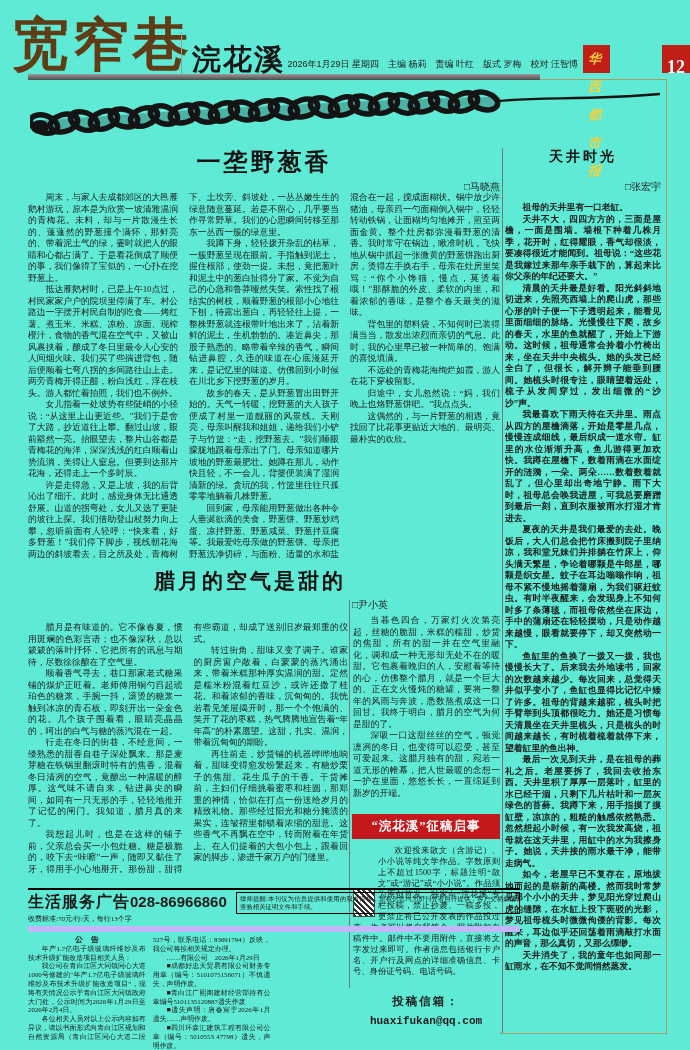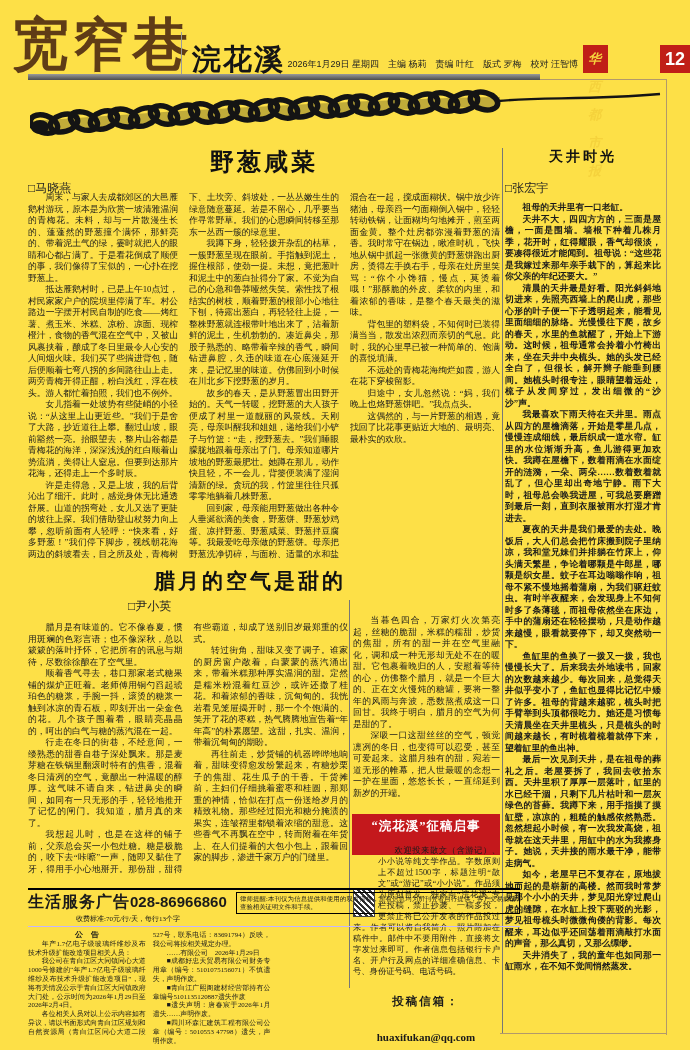--- a/index.html
+++ b/index.html
@@ -1,70 +1,70 @@
 <!DOCTYPE html>
 <html><head>
 <meta charset="utf-8">
 <style>
   html,body{margin:0;padding:0;background:#e9e9e9;}
-  .page{position:relative;width:690px;height:1050px;background:#fde047;margin:0 auto;overflow:hidden;
+  .page{position:relative;width:690px;height:1050px;background:#5eead4;margin:0 auto;overflow:hidden;
         font-family:"Liberation Serif","DejaVu Serif",serif;color:#1a1a1a;}
   
   .m-section{position:absolute;left:12px;top:14px;font-size:57px;font-weight:900;color:#5f3c16;
              letter-spacing:3px;font-family:"Liberation Serif","DejaVu Serif",serif;line-height:62px;}
   .m-divider{position:absolute;left:181px;top:32px;height:46px;border-left:1px solid #9a9a9a;}
   .m-column{position:absolute;left:192px;top:40px;font-size:29px;font-weight:700;color:#151515;letter-spacing:2px;}
   .m-dateline{position:absolute;left:240px;top:58px;width:338px;text-align:right;font-size:9px;color:#222;
               font-family:"Liberation Sans","DejaVu Sans",sans-serif;}
   .m-logo{position:absolute;left:583px;top:45px;display:flex;align-items:stretch;height:28px;gap:37px;}
   .m-logo .paper{background:#c01f17;color:#f5d23c;font-weight:900;font-style:italic;font-size:13px;
                  line-height:28px;padding:0 5px;letter-spacing:1px;}
   .m-logo .pageno{background:#c01f17;color:#ffffff;font-weight:900;font-size:18px;line-height:28px;
-                  padding:0 5px;margin-left:15px;font-family:Liberation Sans, sans-serif;}
+                  padding:8px 5px;margin-left:15px;font-family:Liberation Serif, serif;}
   .rule-gray{position:absolute;left:28px;top:74px;width:512px;height:6px;
              background:linear-gradient(to bottom,#9a9a9a,#4c4c4c);}
   .frame-top{position:absolute;left:540px;top:79px;width:127px;border-top:1.5px solid #b2996a;}
   .frame-right{position:absolute;left:666px;top:79px;height:956px;border-left:1.5px solid #b2996a;}
   .frame-bottom{position:absolute;left:500px;top:1033px;width:167px;border-top:1.5px solid #b2996a;}
   .artwork{position:absolute;left:30px;top:82px;}
   
   .vline1{position:absolute;left:349px;top:600px;height:388px;border-left:0.5px solid #777;}
   .vline2{position:absolute;left:502px;top:148px;height:885px;border-left:0.5px solid #777;}
   
   .a-title{position:absolute;text-align:center;font-weight:900;color:#111;letter-spacing:3px;}
-  .a-byline{position:absolute;text-align:left;font-size:12px;color:#222;}
+  .a-byline{position:absolute;text-align:right;font-size:10px;color:#222;}
   .body-text{font-size:8.8px;line-height:11.5px;text-align:justify;overflow:hidden;column-fill:auto;}
   .body-text p{margin:0;text-indent:2em;}
   .art1-title{left:28px;top:146px;width:472px;font-size:24px;}
   .art1-byline{left:28px;top:180px;width:472px;}
   .art1-text{position:absolute;left:28px;top:192px;width:472px;height:370px;column-count:3;column-gap:11px;}
   .art2-title{left:505px;top:148px;width:156px;font-size:14px;}
   .art2-byline{left:505px;top:180px;width:156px;}
   .art2-text{position:absolute;left:505px;top:202px;width:156px;height:822px;font-weight:bold;}
   .art3-title{left:120px;top:567px;width:260px;font-size:21px;}
   .art3-byline{left:128px;top:598px;width:260px;}
   .art3-left{position:absolute;left:28px;top:622px;width:320px;height:266px;column-count:2;column-gap:11px;}
   .art3-right{position:absolute;left:353px;top:615px;width:147px;height:196px;}
   
-  .cfp-box{position:absolute;left:352px;top:814px;width:148px;height:41px;background:#c4181c;color:#fff;
+  .cfp-box{position:absolute;left:352px;top:814px;width:148px;height:25px;background:#c4181c;color:#fff;
            font-weight:700;font-size:12.5px;line-height:25px;text-align:center;letter-spacing:1px;}
   .cfp-body{position:absolute;left:353px;top:845px;width:147px;height:142px;font-size:8.3px;line-height:11px;
             text-align:justify;overflow:hidden;text-indent:2em;}
   .cfp-img{float:left;width:20px;height:26px;margin:44px 3px 2px 0;border:1px solid #444;
            background:repeating-linear-gradient(45deg,#333 0 2px,#fff 2px 4px);}
   .cfp-mail{position:absolute;left:352px;top:994px;width:148px;text-align:center;}
   .cfp-mail .lbl{font-size:11.5px;font-weight:700;letter-spacing:2px;}
-  .cfp-mail .eml{font-size:11px;font-weight:700;margin-top:22px;font-family:Liberation Serif, serif;}
+  .cfp-mail .eml{font-size:11px;font-weight:700;margin-top:6px;font-family:Liberation Mono, monospace;}
   
   .ads{position:absolute;left:28px;top:888px;width:492px;height:160px;border-top:2.5px solid #000;}
-  .ads-header{display:flex;align-items:flex-start;border-bottom:1px solid #c4b5fd;padding:2px 0 2px 0;}
+  .ads-header{display:flex;align-items:flex-start;border-bottom:6px solid #c4b5fd;padding:2px 0 2px 0;}
   .ads-title-wrap{width:208px;flex:none;}
   .ads-title{font-size:16px;font-weight:900;letter-spacing:1px;display:inline;}
   .ads-phone{font-size:15px;font-weight:900;display:inline;font-family:"Liberation Sans","DejaVu Sans",sans-serif;}
-  .ads-fee{font-size:7px;text-align:center;width:200px;margin-top:1px;}
+  .ads-fee{font-size:7px;width:200px;margin-top:1px;}
   .ads-disclaimer{flex:1;border:1px solid #000;font-size:6.4px;line-height:7.8px;padding:2px 3px;text-align:justify;}
   .ads-cols{column-count:4;column-gap:7px;margin-top:4px;height:118px;overflow:hidden;column-fill:auto;
             font-size:6.9px;line-height:8.8px;text-align:justify;}
   .ads-cols p{margin:0;text-indent:2em;}
   .ads-cols p:first-child{text-align:center;font-weight:700;text-indent:0;font-size:8px;}
 </style>
 </head>
 <body>
 
 <div class="page">
@@ -110,21 +110,21 @@
     <use href="#lnk" transform="translate(414,20) rotate(18)"></use>
       <use href="#lnk" transform="translate(434,20) rotate(-17)"></use>
     <use href="#lnk" transform="translate(454,19) rotate(15)"></use>
     <path d="M468 19 C 510 15 560 18 630 12" stroke="#141414" stroke-width="2.4" fill="none"></path>
     <ellipse cx="10" cy="45" rx="9" ry="7" fill="#141414"></ellipse>
   </svg>
 
   <div class="vline1"></div>
   <div class="vline2"></div>
 
-  <div class="a-title art1-title">野葱咸菜</div>
+  <div class="a-title art1-title">一垄野葱香</div>
   <div class="a-byline art1-byline">□马晓燕</div>
   <div class="body-text art1-text">
       <p>周末，与家人去成都郊区的大邑雁鹅村游玩，原本是为欣赏一坡清雅温润的青梅花。未料，却与一片散漫生长的、蓬蓬然的野葱撞个满怀，那鲜亮的、带着泥土气的绿，霎时就把人的眼睛和心都占满了。于是看花倒成了顺便的事，我们像得了宝似的，一心扑在挖野葱上。</p>
       <p>抵达雁鹅村时，已是上午10点过，村民家家户户的院坝里停满了车。村公路边一字摆开村民自制的吃食——烤红薯、煮玉米、米糕、凉粉、凉面、现榨橙汁，食物的香气混在空气中，又被山风裹挟着，酿成了冬日里最令人心安的人间烟火味。我们买了些揣进背包，随后便顺着七弯八拐的乡间路往山上走。两旁青梅开得正酣，粉白浅红，浮在枝头。游人都忙着拍照，我们也不例外。</p>
       <p>女儿指着一处坡势有些陡峭的小径说：“从这里上山更近些。”我们于是舍了大路，抄近道往上攀。翻过山坡，眼前豁然一亮。抬眼望去，整片山谷都是青梅花的海洋，深深浅浅的红白顺着山势流淌，美得让人窒息。但要到达那片花海，还得走上一个多时辰。</p>
       <p>许是走得急，又是上坡，我的后背沁出了细汗。此时，感觉身体无比通透舒展。山道的拐弯处，女儿又选了更陡的坡往上探。我们借助登山杖努力向上攀，忽听前面有人轻呼：“快来看，好多野葱！”我们停下脚步，视线朝花海两边的斜坡看去，目之所及处，青梅树下、土坎旁、斜坡处，一丛丛嫩生生的绿意随意蔓延。若是不留心，几乎要当作寻常野草。我们的心思瞬间转移至那东一丛西一簇的绿意里。</p>
       <p>我蹲下身，轻轻拨开杂乱的枯草，一簇野葱呈现在眼前。手指触到泥土，握住根部，使劲一提。未想，竟把葱叶和泥土中的葱白扯得分了家。不觉为自己的心急和鲁莽哑然失笑。索性找了根结实的树枝，顺着野葱的根部小心地往下刨，待露出葱白，再轻轻往上提，一整株野葱就连根带叶地出来了，沾着新鲜的泥土，生机勃勃的。凑近鼻尖，那股子熟悉的、略带着辛辣的香气，瞬间钻进鼻腔，久违的味道在心底漫延开来，是记忆里的味道。仿佛回到小时候在川北乡下挖野葱的岁月。</p>
       <p>故乡的春天，是从野葱冒出田野开始的。天气一转暖，挖野葱的大人孩子便成了村里一道靓丽的风景线。天刚亮，母亲叫醒我和姐姐，递给我们小铲子与竹篮：“走，挖野葱去。”我们睡眼朦胧地跟着母亲出了门。母亲知道哪片坡地的野葱最肥壮。她蹲在那儿，动作快且轻，不一会儿，背篓便装满了湿润清新的绿。贪玩的我，竹篮里往往只孤零零地躺着几株野葱。</p>
       <p>回到家，母亲能用野葱做出各种令人垂涎欲滴的美食，野葱饼、野葱炒鸡蛋、凉拌野葱、野葱咸菜、野葱拌豆腐等。我最爱吃母亲做的野葱饼。母亲把野葱洗净切碎，与面粉、适量的水和盐混合在一起，搅成面糊状。锅中放少许猪油，母亲舀一勺面糊倒入锅中，轻轻转动铁锅，让面糊均匀地摊开，煎至两面金黄。整个灶房都弥漫着野葱的清香。我时常守在锅边，瞅准时机，飞快地从锅中抓起一张微黄的野葱饼跑出厨房，烫得左手换右手，母亲在灶房里笑骂：“你个小馋猫，慢点，莫烫着哦！”那酥脆的外皮、柔软的内里，和着浓郁的香味，是整个春天最美的滋味。</p>
       <p>背包里的塑料袋，不知何时已装得满当当，散发出浓烈而亲切的气息。此时，我的心里早已被一种简单的、饱满的喜悦填满。</p>

